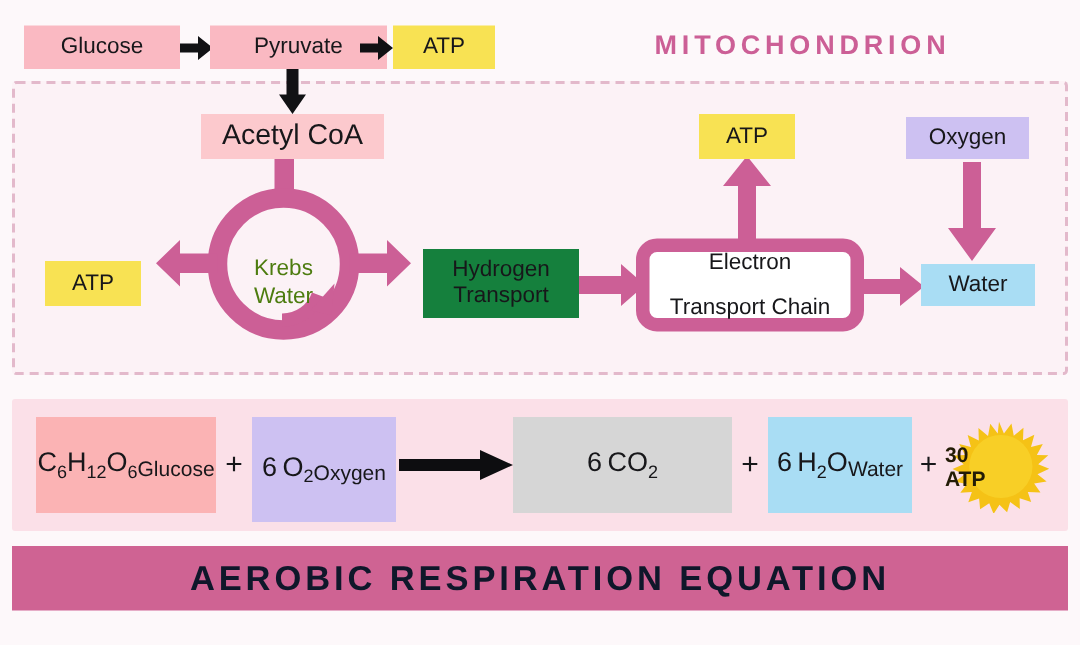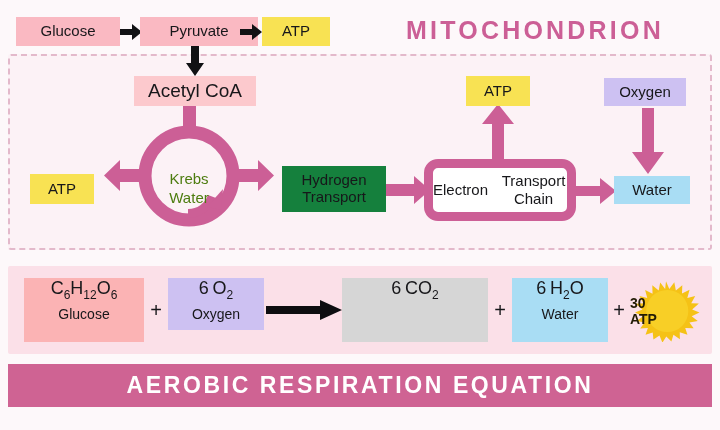--- a/index.html
+++ b/index.html
@@ -27,21 +27,21 @@
   #mito-panel{
     left:8px;top:54px;width:704px;height:196px;
     background:#fcf2f6;
     border:2px dashed #e3b9cb;
     border-radius:3px;
     box-sizing:border-box;
   }
   #mito-title{
     left:390px;top:14px;width:290px;height:32px;
     display:flex;align-items:center;justify-content:center;
-    font-size:25px;font-weight:bold;letter-spacing:3.2px;
+    font-size:18px;font-weight:bold;letter-spacing:3.2px;
     color:#cc5f96;
   }
 
   
   .tbox{font-size:15px;}
   #glucose-box{left:16px;top:17px;width:104px;height:29px;background:#fab9c2;}
   #pyruvate-box{left:140px;top:17px;width:118px;height:29px;background:#fab9c2;}
   #atp-top-box{left:262px;top:17px;width:68px;height:29px;background:#f8e253;}
   #acetyl-box{left:134px;top:76px;width:122px;height:30px;background:#fcc9cd;font-size:19px;}
 
@@ -61,41 +61,41 @@
   #atp-left-box{left:30px;top:174px;width:64px;height:30px;background:#f8e253;font-size:15px;}
   #hydrogen-box{
     left:282px;top:166px;width:104px;height:46px;background:#15803d;
     font-size:15px;flex-direction:column;
   }
 
   
   #etc-box{
     left:424px;top:159px;width:152px;height:62px;
     background:#ffffff;border:9px solid #cc5f96;border-radius:14px;
-    font-size:15px;flex-direction:row;line-height:1.2;gap:12px;
+    font-size:15px;flex-direction:column;line-height:1.2;gap:12px;
   }
   #atp-etc-box{left:466px;top:76px;width:64px;height:30px;background:#f8e253;font-size:15px;}
   #oxygen-box{left:604px;top:78px;width:82px;height:28px;background:#cdc1f2;font-size:15px;}
   #water-box{left:614px;top:176px;width:76px;height:28px;background:#a9ddf4;font-size:15px;}
 
   
   #eq-panel{
     left:8px;top:266px;width:704px;height:88px;
     background:#fbe0e8;border-radius:2px;
   }
   .eqbox{
-    position:absolute;display:flex;flex-direction:column;
-    align-items:center;
+    position:absolute;display:flex;flex-direction:row;
+    align-items:center;justify-content:center;
     box-sizing:border-box;color:#17171a;
   }
   .eq-formula{font-size:18px;line-height:1.15;}
   .eq-formula sub{font-size:12px;}
   .eq-name{font-size:14px;margin-top:4px;}
   #eq-glucose{left:24px;top:278px;width:120px;height:64px;background:#fbb3b4;}
-  #eq-oxygen{left:168px;top:278px;width:96px;height:52px;background:#cdc1f2;}
+  #eq-oxygen{left:168px;top:278px;width:96px;height:70px;background:#cdc1f2;}
   #eq-co2{left:342px;top:278px;width:146px;height:64px;background:#d6d6d6;}
   #eq-water{left:512px;top:278px;width:96px;height:64px;background:#a9ddf4;}
   .plus{position:absolute;font-size:20px;color:#17171a;
         display:flex;align-items:center;justify-content:center;}
   #plus1{left:144px;top:298px;width:24px;height:24px;}
   #plus2{left:488px;top:298px;width:24px;height:24px;}
   #plus3{left:608px;top:298px;width:22px;height:24px;}
   #eq-arrow{left:266px;top:300px;width:76px;height:20px;}
   #starburst{left:630px;top:280px;width:72px;height:62px;}
   #star-label{
@@ -104,21 +104,21 @@
     font-size:14px;font-weight:bold;color:#231c06;line-height:1.15;
   }
 
   
   #banner{
     left:8px;top:364px;width:704px;height:43px;
     background:#cf6393;
     display:flex;align-items:center;justify-content:center;
   }
   #banner-text{
-    font-size:23px;font-weight:bold;letter-spacing:2.6px;color:#ffffff;
+    font-size:23px;font-weight:bold;letter-spacing:2.6px;color:#0f172a;
   }
 </style>
 </head>
 <body>
 
 <div id="stage">
 
   <div class="abs" id="mito-panel"></div>
 
   <div class="abs" id="mito-title">MITOCHONDRION</div>

